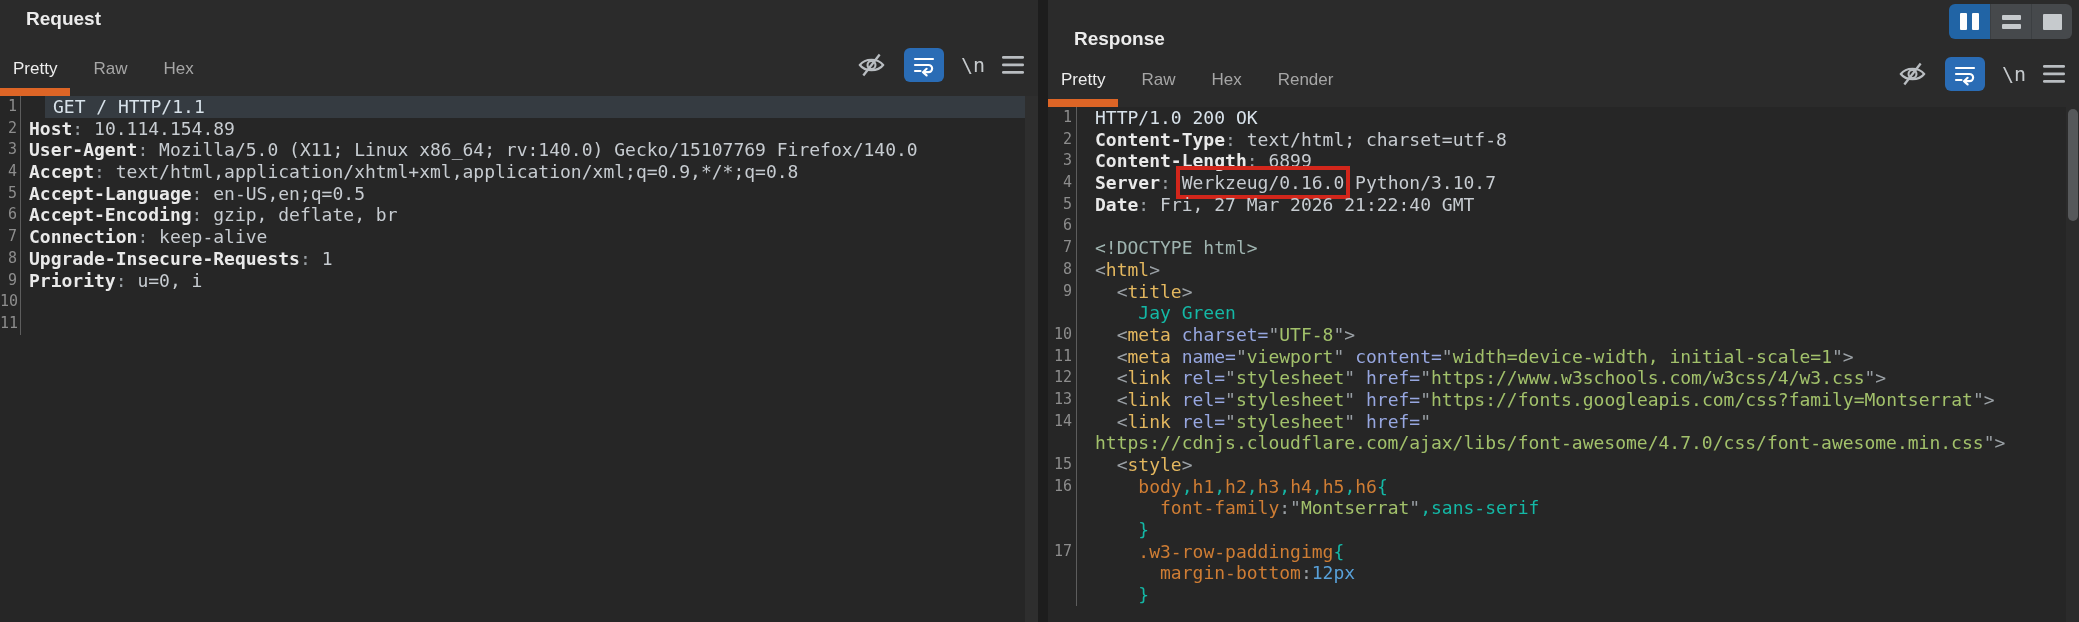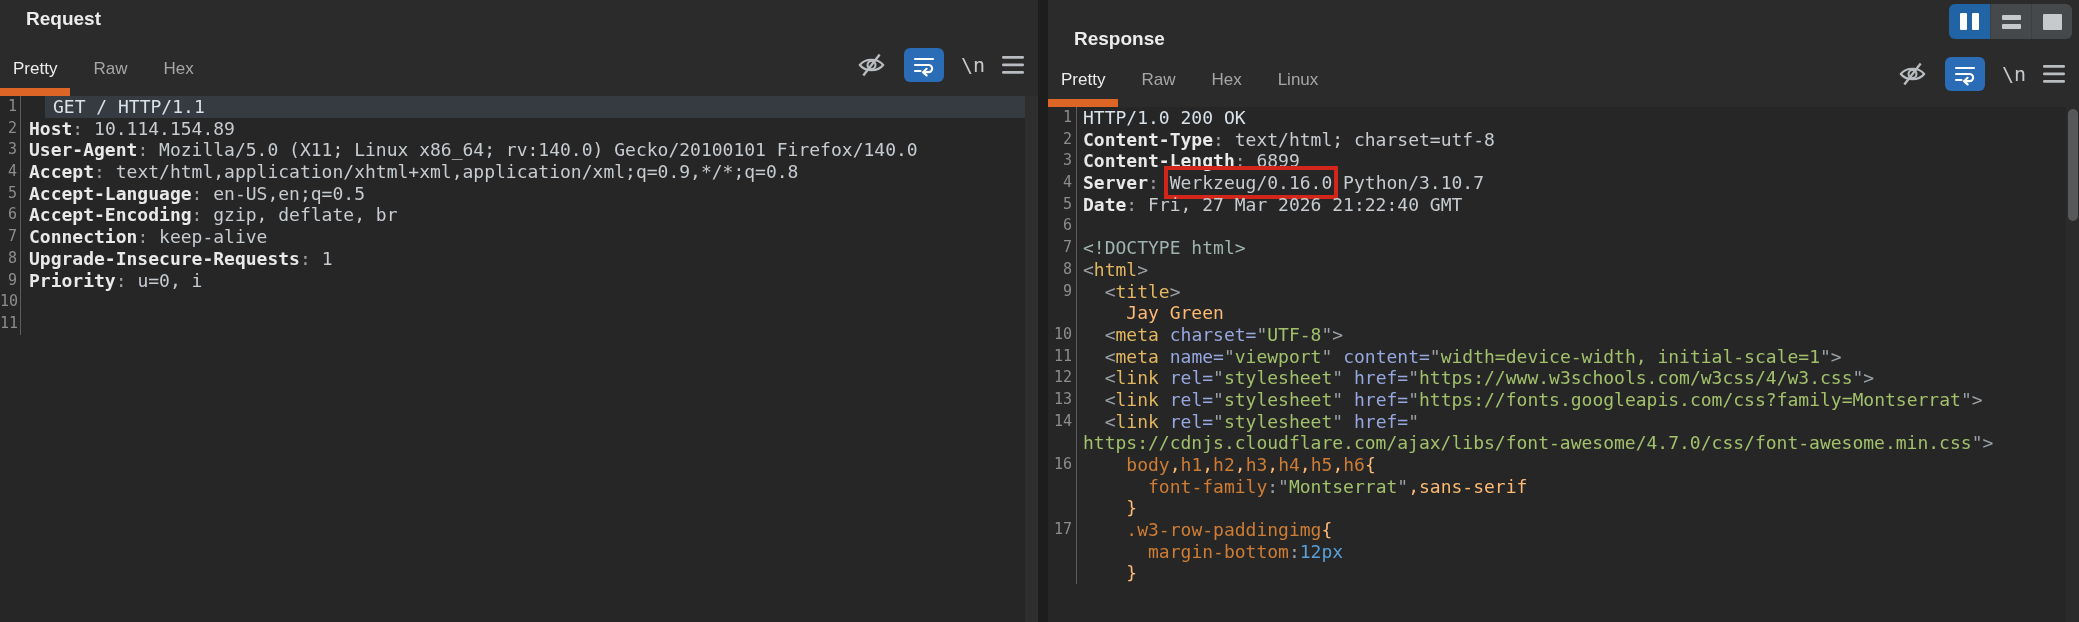--- a/index.html
+++ b/index.html
@@ -43,28 +43,28 @@
             font-family:"DejaVu Sans Mono", monospace; font-size:18px; line-height:21.7px; }
   .panel-req .editor { top:96px; }
   .panel-resp .editor { top:107px; }
   .row { display:flex; height:21.7px; white-space:pre; }
   .ln { flex:none; text-align:right; color:#8d8d8d; font-size:15px; line-height:21.7px;
         border-right:1px solid #5d5d5d; }
   .panel-req .ln { width:21px; padding-right:3px; }
   .panel-resp .ln { width:29px; padding-right:4px; }
   .code { flex:1; }
   .panel-req .code { padding-left:8px; }
-  .panel-resp .code { padding-left:6px; }
+  .panel-resp .code { padding-left:6px;margin-left:12px; }
   .row.hl .code { background:#353b41;margin-left:24px; }
 
   .h1 { color:#d8e2ea; }
   .hn { color:#e9e9e9; font-weight:bold; }
   .pu { color:#9aa0a5; }
   .hv { color:#c7ccd1; }
-  .tx { color:#fdba74; }
+  .tx { color:#14b8a6; }
   .dt { color:#9fb4b0;text-align:right; }
   .tg { color:#e3b75f; }
   .at { color:#97a7e0; }
   .av { color:#a2c16b; }
   .cs { color:#cf7d34; }
   .cn { color:#58a0d8; }
   .box { outline:4px solid #d2261b; outline-offset:2px; }
 
   .scrolltrack { position:absolute; right:0; top:0; bottom:0; width:13px; background:#2e2e2e; z-index:2; }
   .resp-track { background:#2b2b2b; }
@@ -104,21 +104,21 @@
             <rect y="8.5" width="22" height="2.7" rx="1.3"></rect>
             <rect y="16" width="22" height="2.7" rx="1.3"></rect>
         </svg>
       </span>
     </div>
   </div>
   <div class="editor">
     <div class="scrolltrack"></div>
   <div class="row hl"><span class="ln">1</span><span class="code"><span class="h1">GET / HTTP/1.1</span></span></div>
       <div class="row"><span class="ln">2</span><span class="code"><span class="hn">Host</span><span class="pu">: </span><span class="hv">10.114.154.89</span></span></div>
-      <div class="row"><span class="ln">3</span><span class="code"><span class="hn">User-Agent</span><span class="pu">: </span><span class="hv">Mozilla/5.0 (X11; Linux x86_64; rv:140.0) Gecko/20100101 Firefox/140.0</span></span></div>
+      <div class="row"><span class="ln">3</span><span class="code"><span class="hn">User-Agent</span><span class="pu">: </span><span class="hv">Mozilla/5.0 (X11; Linux x86_64; rv:140.0) Gecko/15107769 Firefox/140.0</span></span></div>
       <div class="row"><span class="ln">4</span><span class="code"><span class="hn">Accept</span><span class="pu">: </span><span class="hv">text/html,application/xhtml+xml,application/xml;q=0.9,*/*;q=0.8</span></span></div>
       <div class="row"><span class="ln">5</span><span class="code"><span class="hn">Accept-Language</span><span class="pu">: </span><span class="hv">en-US,en;q=0.5</span></span></div>
       <div class="row"><span class="ln">6</span><span class="code"><span class="hn">Accept-Encoding</span><span class="pu">: </span><span class="hv">gzip, deflate, br</span></span></div>
       <div class="row"><span class="ln">7</span><span class="code"><span class="hn">Connection</span><span class="pu">: </span><span class="hv">keep-alive</span></span></div>
       <div class="row"><span class="ln">8</span><span class="code"><span class="hn">Upgrade-Insecure-Requests</span><span class="pu">: </span><span class="hv">1</span></span></div>
       <div class="row"><span class="ln">9</span><span class="code"><span class="hn">Priority</span><span class="pu">: </span><span class="hv">u=0, i</span></span></div>
       <div class="row"><span class="ln">10</span><span class="code"></span></div>
       <div class="row"><span class="ln">11</span><span class="code"></span></div>
     </div>
 </div>
@@ -140,21 +140,21 @@
           </span>
       </span>
       <span class="seg gray">
         <span class="sq"></span>
       </span>
     </div>
     <div class="tabs">
         <div class="tab active">Pretty</div>
         <div class="tab">Raw</div>
         <div class="tab">Hex</div>
-        <div class="tab">Linux</div>
+        <div class="tab">Render</div>
       </div>
     <div class="toolbar">
       <span class="icon-btn">
         <svg width="31" height="28" viewBox="0 0 26 24" fill="none">
           <path d="M3 12 C7.5 6 18.5 6 23 12 C18.5 18 7.5 18 3 12 Z" stroke="#b9bdc1" stroke-width="1.8"></path>
           <circle cx="13" cy="12" r="3.4" stroke="#b9bdc1" stroke-width="1.8"></circle>
           <path d="M6 21 L20 3" stroke="#b9bdc1" stroke-width="2"></path>
         </svg>
       </span>
       <span class="icon-btn wrap-btn">
@@ -188,20 +188,21 @@
       <div class="row"><span class="ln">7</span><span class="code"><span class="dt">&lt;!DOCTYPE html&gt;</span></span></div>
       <div class="row"><span class="ln">8</span><span class="code"><span class="pu">&lt;</span><span class="tg">html</span><span class="pu">&gt;</span></span></div>
       <div class="row"><span class="ln">9</span><span class="code"><span class="pu">  &lt;</span><span class="tg">title</span><span class="pu">&gt;</span></span></div>
       <div class="row"><span class="ln"></span><span class="code"><span class="tx">    Jay Green</span></span></div>
       <div class="row"><span class="ln">10</span><span class="code"><span class="pu">  &lt;</span><span class="tg">meta</span><span class="tx"> </span><span class="at">charset=</span><span class="pu">"</span><span class="av">UTF-8</span><span class="pu">"&gt;</span></span></div>
       <div class="row"><span class="ln">11</span><span class="code"><span class="pu">  &lt;</span><span class="tg">meta</span><span class="tx"> </span><span class="at">name=</span><span class="pu">"</span><span class="av">viewport</span><span class="pu">" </span><span class="at">content=</span><span class="pu">"</span><span class="av">width=device-width, initial-scale=1</span><span class="pu">"&gt;</span></span></div>
       <div class="row"><span class="ln">12</span><span class="code"><span class="pu">  &lt;</span><span class="tg">link</span><span class="tx"> </span><span class="at">rel=</span><span class="pu">"</span><span class="av">stylesheet</span><span class="pu">" </span><span class="at">href=</span><span class="pu">"</span><span class="av">https://www.w3schools.com/w3css/4/w3.css</span><span class="pu">"&gt;</span></span></div>
       <div class="row"><span class="ln">13</span><span class="code"><span class="pu">  &lt;</span><span class="tg">link</span><span class="tx"> </span><span class="at">rel=</span><span class="pu">"</span><span class="av">stylesheet</span><span class="pu">" </span><span class="at">href=</span><span class="pu">"</span><span class="av">https://fonts.googleapis.com/css?family=Montserrat</span><span class="pu">"&gt;</span></span></div>
       <div class="row"><span class="ln">14</span><span class="code"><span class="pu">  &lt;</span><span class="tg">link</span><span class="tx"> </span><span class="at">rel=</span><span class="pu">"</span><span class="av">stylesheet</span><span class="pu">" </span><span class="at">href=</span><span class="pu">"</span></span></div>
       <div class="row"><span class="ln"></span><span class="code"><span class="av">https://cdnjs.cloudflare.com/ajax/libs/font-awesome/4.7.0/css/font-awesome.min.css</span><span class="pu">"&gt;</span></span></div>
+      <div class="row"><span class="ln">15</span><span class="code"><span class="pu">  &lt;</span><span class="tg">style</span><span class="pu">&gt;</span></span></div>
       <div class="row"><span class="ln">16</span><span class="code"><span class="tx">    </span><span class="cs">body</span><span class="tx">,</span><span class="cs">h1</span><span class="tx">,</span><span class="cs">h2</span><span class="tx">,</span><span class="cs">h3</span><span class="tx">,</span><span class="cs">h4</span><span class="tx">,</span><span class="cs">h5</span><span class="tx">,</span><span class="cs">h6</span><span class="tx">{</span></span></div>
       <div class="row"><span class="ln"></span><span class="code"><span class="tx">      </span><span class="cs">font-family</span><span class="pu">:"</span><span class="av">Montserrat</span><span class="pu">"</span><span class="tx">,sans-serif</span></span></div>
       <div class="row"><span class="ln"></span><span class="code"><span class="tx">    }</span></span></div>
       <div class="row"><span class="ln">17</span><span class="code"><span class="tx">    </span><span class="cs">.w3-row-paddingimg</span><span class="tx">{</span></span></div>
       <div class="row"><span class="ln"></span><span class="code"><span class="tx">      </span><span class="cs">margin-bottom</span><span class="pu">:</span><span class="cn">12px</span></span></div>
       <div class="row"><span class="ln"></span><span class="code"><span class="tx">    }</span></span></div>
     </div>
 </div>
 
 </body></html>

